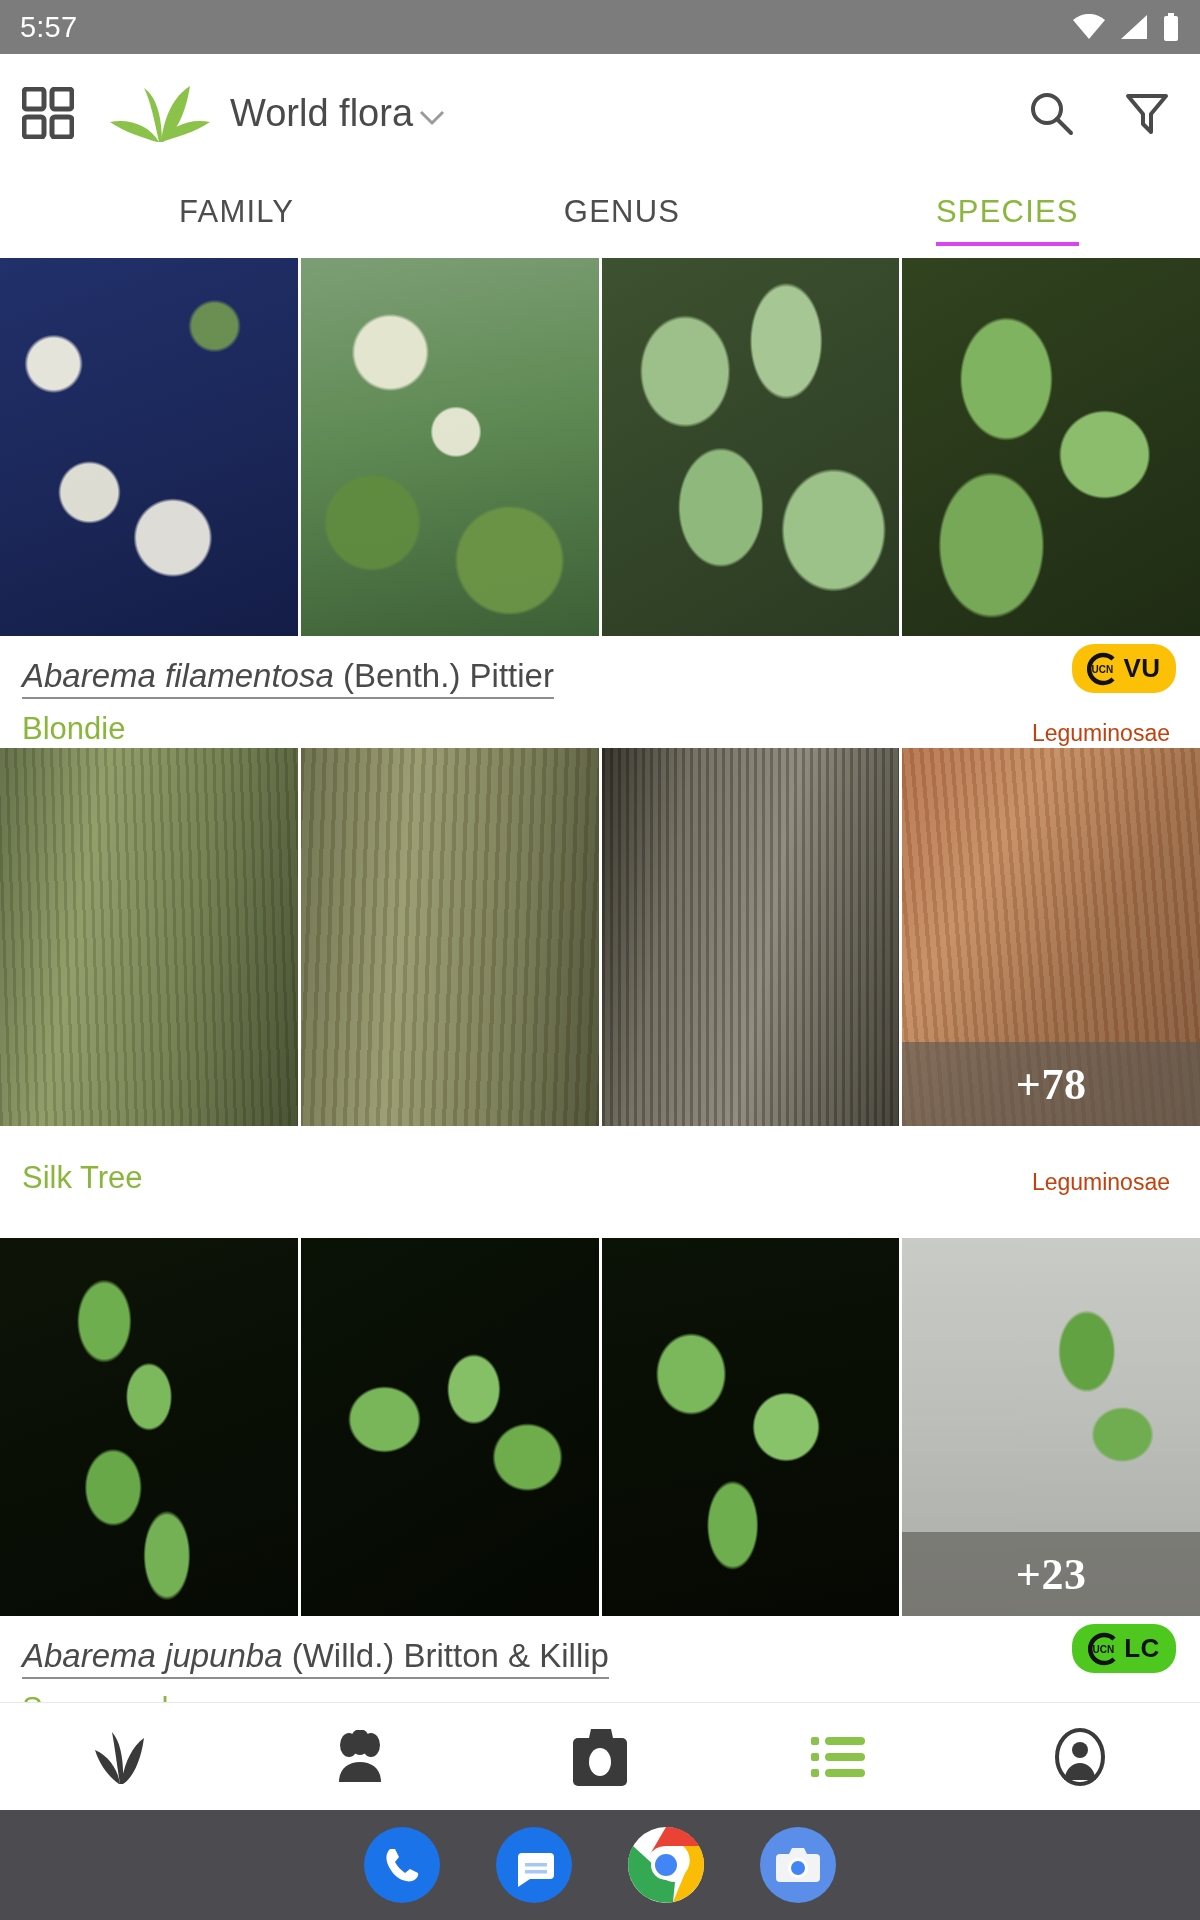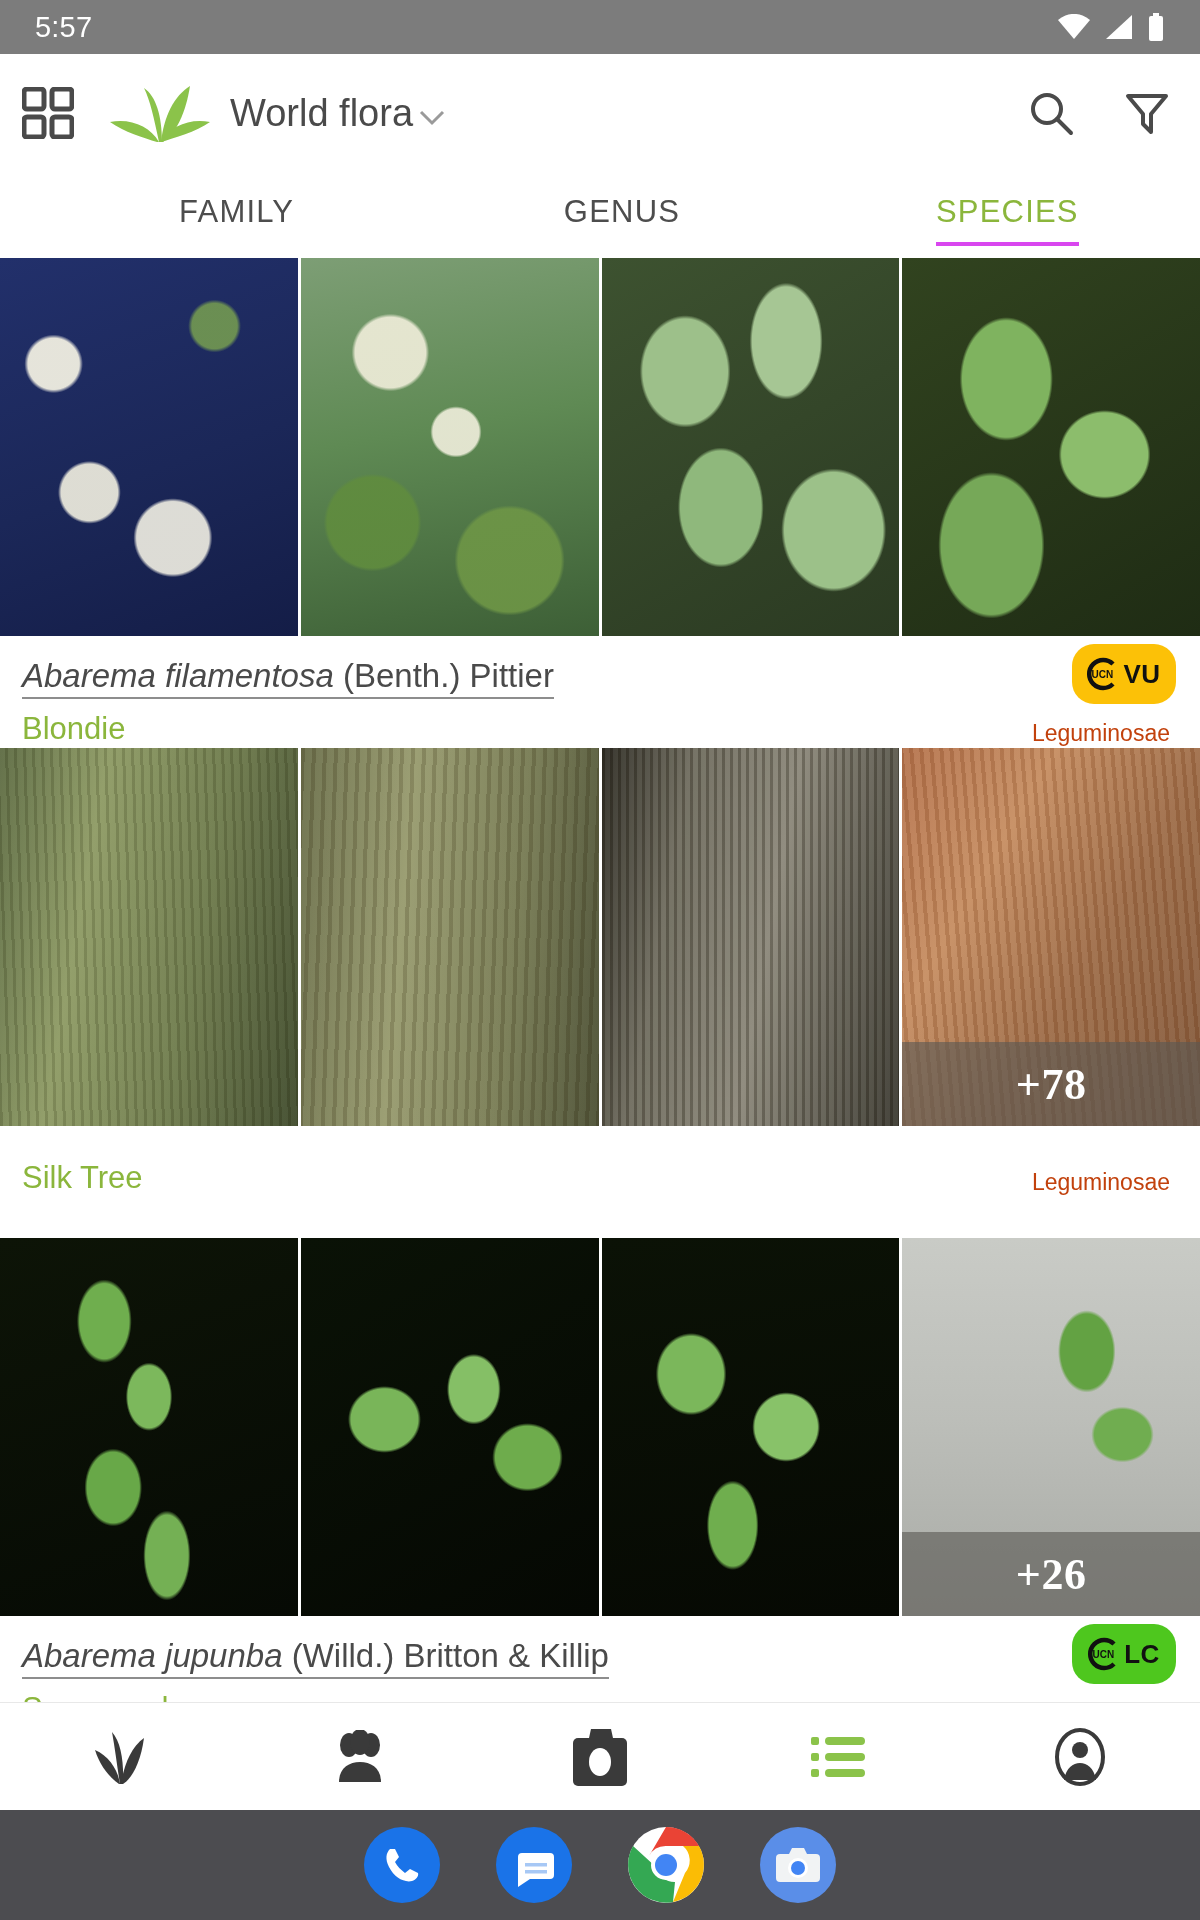--- a/index.html
+++ b/index.html
@@ -14,21 +14,21 @@
     width: 1200px; height: 1920px;
     display: flex; flex-direction: column;
     background: #ffffff;
   }
 
   
   .statusbar {
     height: 54px; flex: 0 0 54px;
     background: #7c7c7c;
     display: flex; align-items: center;
-    padding: 0 35px;
+    padding: 0 20px;
     color: #ffffff;
   }
   .statusbar .clock {
     font-size: 29px; letter-spacing: .2px; color: #ffffff;
   }
   .statusbar .sys-icons {
     margin-left: auto; display: flex; align-items: center; gap: 13px;
   }
   .sys-icons svg { display: block; }
 
@@ -101,21 +101,21 @@
   }
   .sci-line .it { font-style: italic; }
   .sub-line {
     display: flex; align-items: flex-end; margin-top: 12px;
   }
   .common { font-size: 31px; color: #8bb63c; }
   .family { margin-left: auto; font-size: 23px; color: #c2410c; }
 
   .iucn {
     position: absolute; right: 24px; top: 8px;
-    height: 60px; min-width: 104px; border-radius: 22px;
+    height: 49px; min-width: 104px; border-radius: 22px;
     display: flex; align-items: center; justify-content: center; gap: 4px;
     padding: 0 12px 0 8px;
   }
   .iucn.vu { background: #fcc107; }
   .iucn.lc { background: #4ec71e; }
   .iucn .c-mark { width: 36px; height: 36px; position: relative; }
   .iucn .code { font-size: 26px; font-weight: bold; color: #111111; letter-spacing: .5px; }
 
   
   .bottomnav {
@@ -337,21 +337,21 @@
             <div class="ph p-leafdark1"></div>
           </div>
         <div class="thumb">
             <div class="ph p-leafdark2"></div>
           </div>
         <div class="thumb">
             <div class="ph p-leafdark3"></div>
           </div>
         <div class="thumb">
           <div class="ph p-wall"></div>
-          <div class="more-overlay">+26</div>
+          <div class="more-overlay">+23</div>
         </div>
       </div>
       <div class="meta">
         <div class="sci-line">
           <span class="it">Abarema jupunba</span>
           <span>(Willd.) Britton &amp; Killip</span>
         </div>
         <div class="sub-line">
           <span class="common">Soapwood</span>
           <span class="family">Leguminosae</span>

